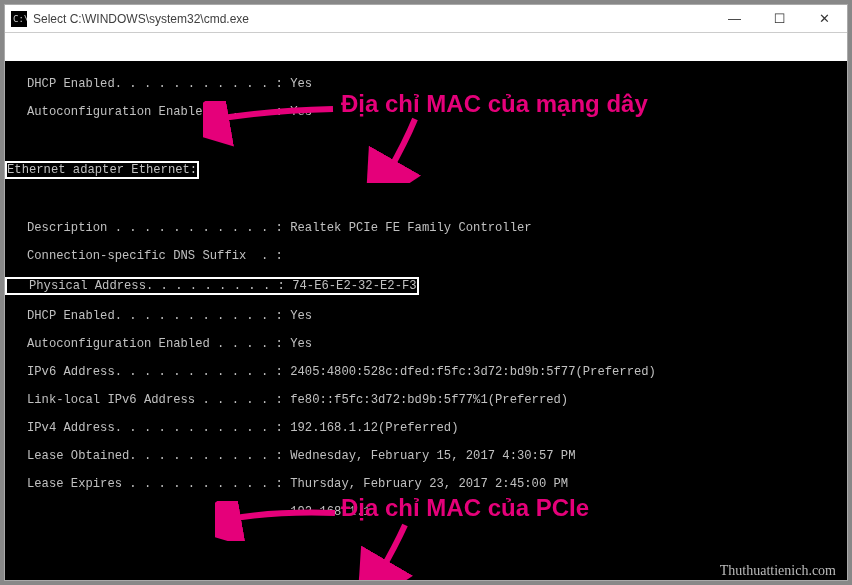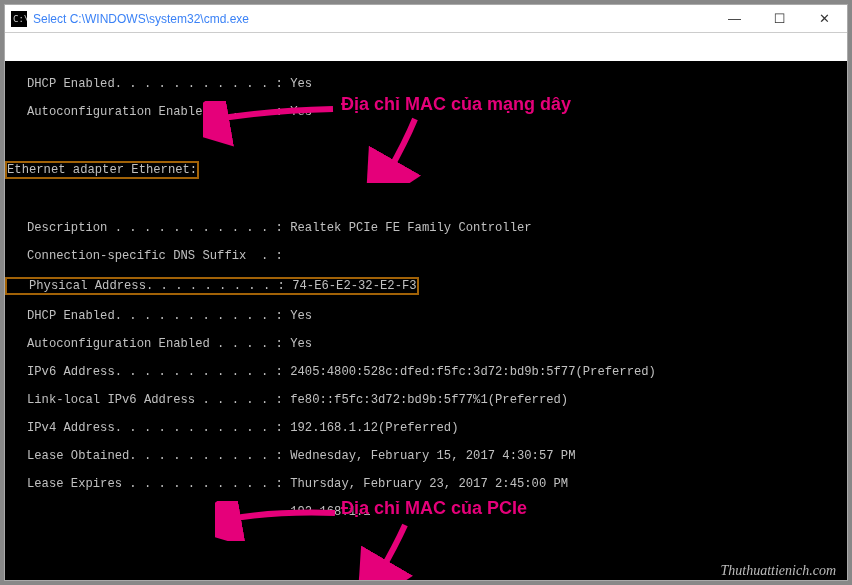--- a/index.html
+++ b/index.html
@@ -1,29 +1,29 @@
 <!DOCTYPE html>
 <html><head>
 <meta charset="utf-8">
 <style>
 * { box-sizing: border-box; margin: 0; padding: 0; }
 body { width: 852px; height: 585px; background: #888; font-family: "Segoe UI", Tahoma, sans-serif; overflow: hidden; position: relative; }
 .window { position: absolute; top: 4px; left: 4px; right: 4px; bottom: 4px; background: #fff; border: 1px solid #aaa; display: flex; flex-direction: column; }
 .titlebar { height: 28px; background: #fff; display: flex; align-items: center; border-bottom: 1px solid #ccc; }
 .ticon { width: 16px; height: 16px; margin: 0 6px; display: flex; align-items: center; }
 .ticon svg { width: 16px; height: 16px; }
-.title { font-size: 12px; color: #3b82f6; flex: 1; }
+.title { font-size: 12px; color: #404040; flex: 1; }
 .winbtns { display: flex; }
 .winbtn { width: 45px; height: 28px; display: flex; align-items: center; justify-content: center; font-size: 13px; color: #333; }
 .term { flex: 1; background: #000; padding: 2px 8px 2px 0; font-family: Consolas, "Courier New", monospace; font-size: 12.2px; line-height: 14px; color: #c0c0c0; white-space: pre; overflow: hidden; position: relative; margin-top: 28px; }
 .term .r { display: block; }
-.hl-box { border: 2px solid #a16207; display: inline-block; background: transparent; }
-.annot { position: absolute; color: #e5007a; font-weight: bold; font-family: Arial, sans-serif; font-size: 18px; z-index: 10; text-shadow: 0 0 2px #000; }
+.hl-box { border: 2px solid #ffffff; display: inline-block; background: transparent; }
+.annot { position: absolute; color: #e5007a; font-weight: bold; font-family: Arial, sans-serif; font-size: 24px; z-index: 10; text-shadow: 0 0 2px #000; }
 .arrow { position: absolute; z-index: 9; }
-.watermark { position: absolute; bottom: 6px; right: 16px; color: #bbb; font-style: italic; font-family: Georgia, serif; font-size: 14px; z-index: 20; }
+.watermark { position: absolute; bottom: 6px; right: 16px; color: #bbb; font-family: Georgia, serif; font-size: 14px; z-index: 20; }
 </style>
 </head>
 <body>
 
 <div class="window">
   <div class="titlebar">
     <span class="ticon">
       <svg viewBox="0 0 16 16">
           <rect x="0" y="0" width="16" height="16" fill="#000"></rect>
           <text x="2" y="11" font-size="9" fill="#ccc" font-family="monospace">C:\</text>

